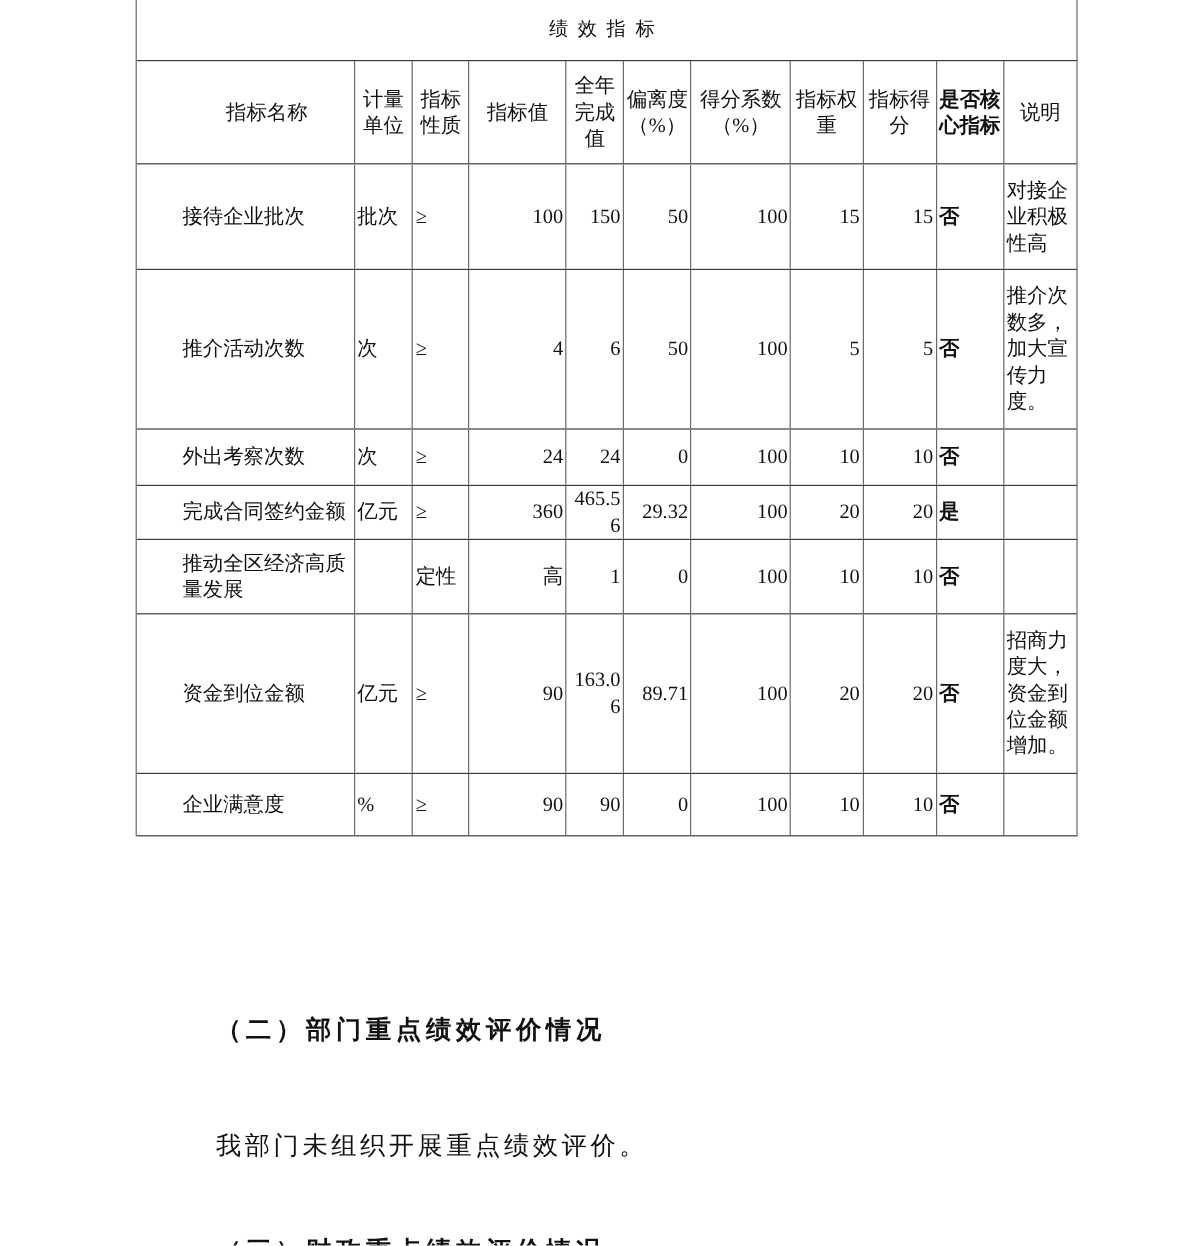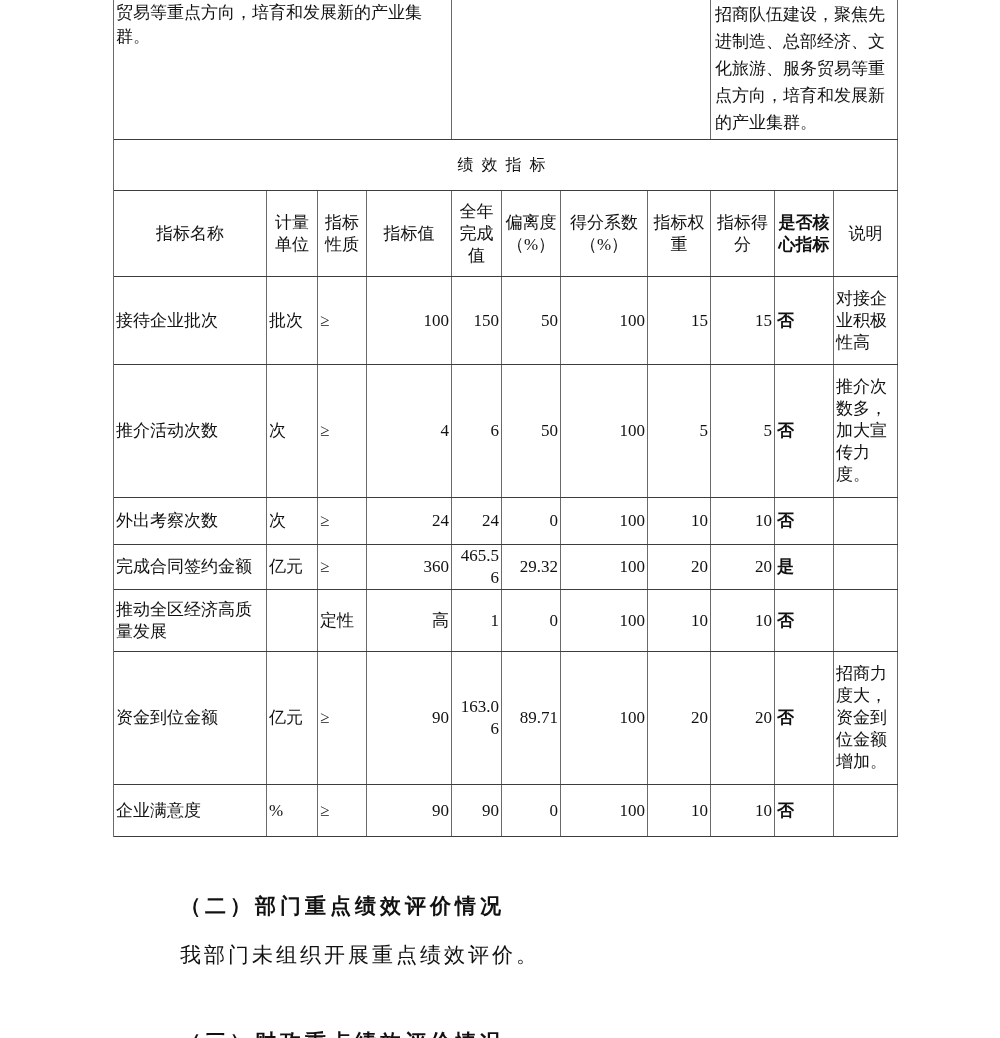--- a/index.html
+++ b/index.html
@@ -14,46 +14,36 @@
   .al{justify-content:flex-start;text-align:left;}
   .ar{justify-content:flex-end;text-align:right;}
   .ac{justify-content:center;text-align:center;}
   
   .r-carry{height:140px;}
   .r-title{height:51px;}
   .r-head{height:86px;}
   .r1{height:88px;} .r2{height:133px;} .r3{height:47px;} .r4{height:45px;}
   .r5{height:62px;} .r6{height:133px;} .r7{height:52px;}
   
-  .c1{width:153px;} .c2{width:51px;} .c3{width:49px;} .c4{width:85px;}
+  .c1{width:153px;margin-left:36px;} .c2{width:51px;} .c3{width:49px;} .c4{width:85px;}
   .c5{width:50px;} .c6{width:59px;} .c7{width:87px;} .c8{width:63px;}
   .c9{width:64px;} .c10{width:59px;font-weight:bold;} .c11{width:64px;}
   
   .k1{width:338px;line-height:24px;} .k2{width:259px;} .k3{width:187px;line-height:27px;padding-left:4px;}
   .title-cell{width:784px;font-size:16px;letter-spacing:8px;}
   .head-cell{line-height:22px;}
   .footer-block{position:absolute;left:180px;font-size:21px;letter-spacing:4px;line-height:32px;}
   .bold{font-weight:bold;}
-  .fb1{top:892px;font-family:Liberation Mono, monospace;} .fb2{top:939px;letter-spacing:3px;} .fb3{top:1026px;}
+  .fb1{top:842px;} .fb2{top:939px;letter-spacing:3px;} .fb3{top:1026px;}
 </style>
 </head>
 <body>
 
 <div class="doc-table">
 
-  <div class="row r-carry">
-    <div class="cell k1 al top pre">贸易等重点方向，培育和发展新的产业集
-群。</div>
-    <div class="cell k2 al top pre"></div>
-    <div class="cell k3 al top pre">招商队伍建设，聚焦先
-进制造、总部经济、文
-化旅游、服务贸易等重
-点方向，培育和发展新
-的产业集群。</div>
-  </div>
 
   <div class="row r-title">
     <div class="cell title-cell ac">绩效指标</div>
   </div>
 
   <div class="row r-head">
     <div class="cell c1 ac head-cell pre">指标名称</div>
     <div class="cell c2 ac head-cell pre">计量
 单位</div>
     <div class="cell c3 ac head-cell pre">指标

